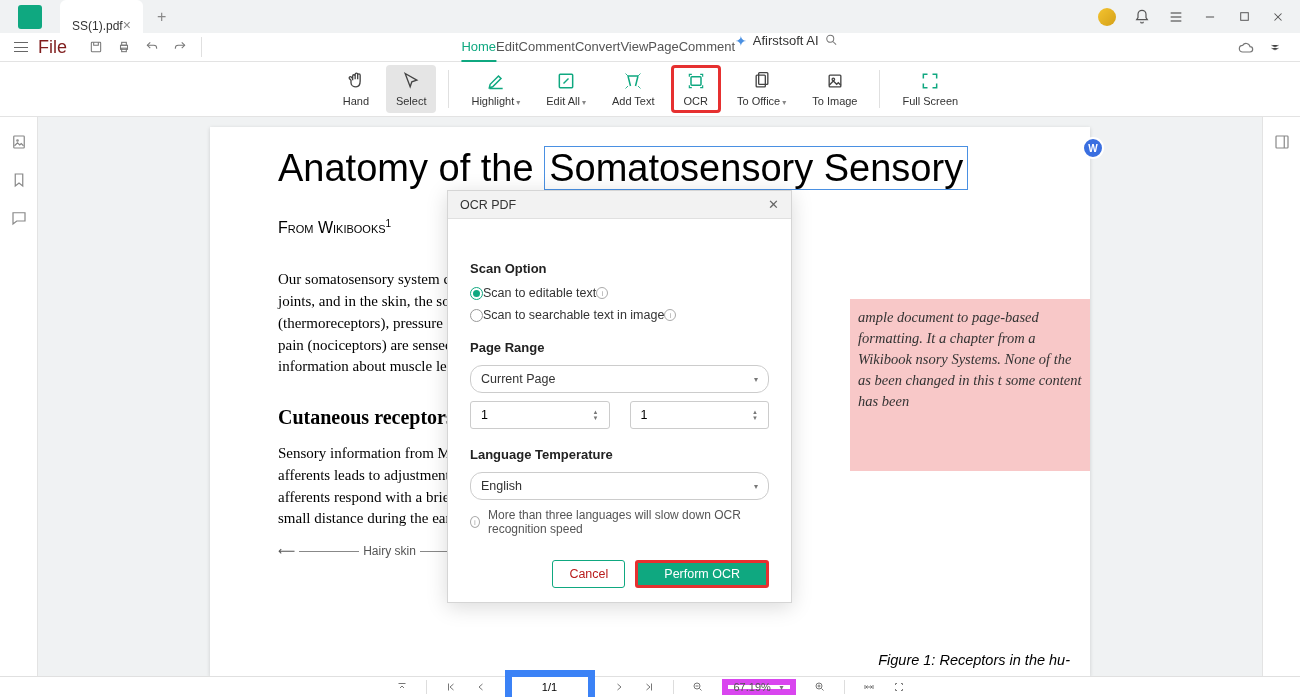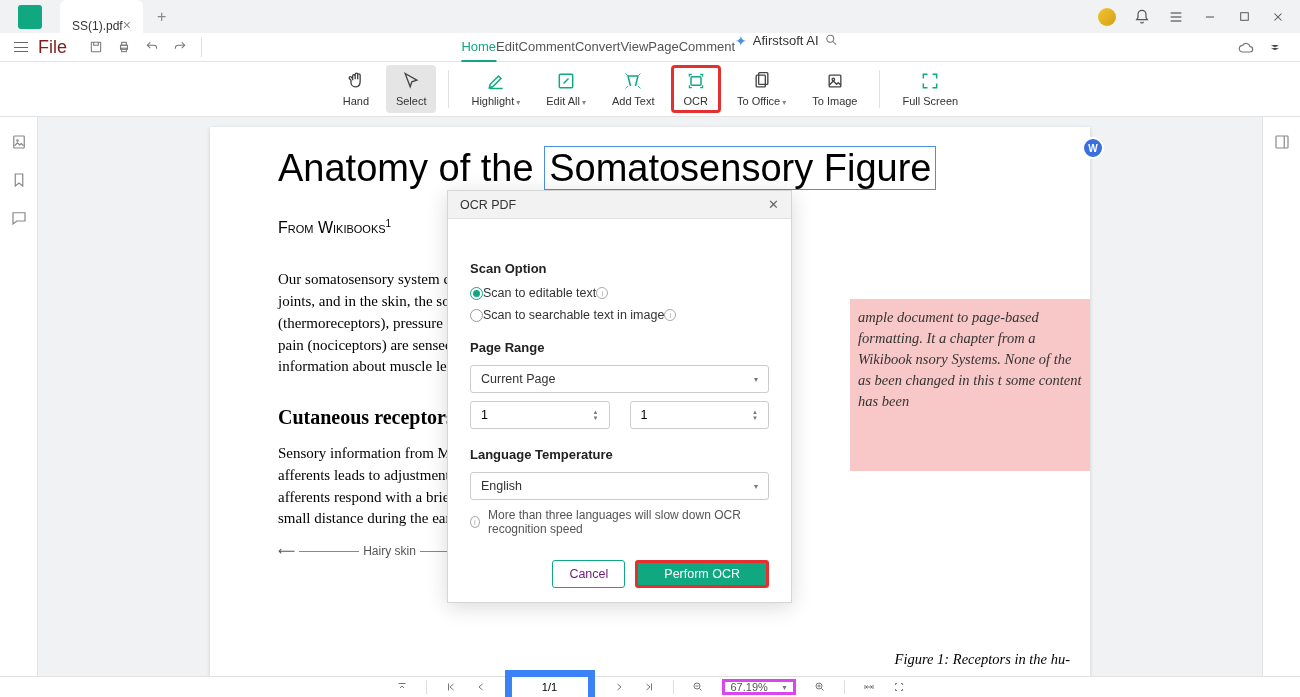--- a/index.html
+++ b/index.html
@@ -52,50 +52,50 @@
 .page { width: 880px; background: #fff; box-shadow: 0 1px 4px rgba(0,0,0,0.15); padding: 20px 68px; position: relative; }
 .doc-title { font-size: 38px; font-weight: 500; color: #000; margin-bottom: 28px; }
 .doc-title .boxed { border: 1px solid #4a90e2; padding: 0 4px; }
 .subtitle { font-family: Georgia, serif; font-size: 16px; font-variant: small-caps; margin-bottom: 32px; }
 .sup { font-size: 10px; vertical-align: super; }
 .body-text { font-family: Georgia, serif; font-size: 15px; line-height: 1.45; color: #000; width: 460px;}
 .h2 { font-family: Georgia, serif; font-size: 20px; font-weight: 700; margin-top: 28px; margin-bottom: 14px;}
 .sidebox { position: absolute; right: 0; top: 172px; width: 240px; height: 172px; background: #f8c8c8; padding: 8px; font-family: Georgia, serif; font-style: italic; font-size: 14.5px; line-height:1.45; color:#333; overflow:hidden;}
 .figcap { display:flex; gap:40px; font-family: Georgia,serif; font-size:12px; color:#555; margin-top:14px; align-items:center;}
 .figcap .arrow-seg{border-top:1px solid #888; height:1px; width:60px; position:relative;}
-.fig1 { position:absolute; right:20px; bottom:8px; font-family: Liberation Serif, serif; font-style:italic; font-size:14.5px;}
+.fig1 { position:absolute; right:20px; bottom:8px; font-family: Liberation Sans, sans-serif; font-style:italic; font-size:14.5px;}
 .word-badge { position:absolute; top:10px; right:-14px; width:22px;height:22px; background:#3a6fe0; border-radius:50%; border:2px solid #fff; display:flex;align-items:center;justify-content:center;color:#fff;font-size:10px;font-weight:bold;}
 
 
 .overlay { position: absolute; left: 447px; top: 190px; width: 345px; background: #fff; border: 1px solid #d5d5d5; box-shadow: 0 4px 20px rgba(0,0,0,0.15); z-index: 100; }
 .dlg-title { height: 28px; background: #f2f2f2; display: flex; align-items: center; padding: 0 12px; font-size: 12.5px; color: #333; justify-content: space-between; border-bottom:1px solid #e0e0e0;}
 .dlg-close { font-size: 13px; color: #666; cursor: pointer; }
 .dlg-body { padding: 18px 22px 14px; }
 .dlg-section { font-size: 13px; font-weight: 600; color: #222; margin-bottom: 10px; margin-top: 24px;}
 .radio-row { display: flex; align-items: center; gap: 0; font-size: 12.5px; color: #333; margin-bottom: 8px; cursor:pointer;}
 .radio { width: 13px; height: 13px; border: 1.5px solid #999; border-radius: 50%; display:flex;align-items:center;justify-content:center;}
 .radio.checked { border-color: #0fa880; }
 .radio.checked::after { content:''; width:7px; height:7px; background:#0fa880; border-radius:50%;}
 .info-ic { width:12px;height:12px; border:1px solid #aaa; border-radius:50%; font-size:8px; color:#aaa; display:flex;align-items:center;justify-content:center;}
-.select-box { width: 100%; height: 28px; border: 1px solid #ccc; border-radius: 3px; display: flex; align-items: center; padding: 0 10px; font-size: 12.5px; color: #333; justify-content: space-between; cursor:pointer; margin-bottom:8px;}
+.select-box { width: 100%; height: 28px; border: 1px solid #ccc; border-radius: 12px; display: flex; align-items: center; padding: 0 10px; font-size: 12.5px; color: #333; justify-content: space-between; cursor:pointer; margin-bottom:8px;}
 .sel-caret { font-size: 8px; color: #777; }
 .num-row { display: flex; gap: 20px; }
 .num-box { flex: 1; height: 28px; border: 1px solid #ccc; border-radius: 3px; display: flex; align-items: center; padding: 0 10px; font-size: 12.5px; justify-content: space-between;}
 .spinners { display:flex; flex-direction:column; font-size:6px; color:#777; line-height:1;}
 .hint { font-size: 12px; color: #555; display:flex; align-items:center; gap:8px; margin-top:6px;}
 .dlg-buttons { display: flex; justify-content: flex-end; gap: 10px; margin-top: 24px; }
 .btn { height: 28px; padding: 0 16px; border-radius: 3px; font-size: 12.5px; display: flex; align-items: center; cursor: pointer; }
-.btn-cancel { border: 1px solid #0fa880; color: #701a75; background: #fff; }
+.btn-cancel { border: 1px solid #0fa880; color: #b91c1c; background: #fff; }
 .btn-primary { background: #0fa880; color: #fff; border: 3px solid #e63030; padding: 0 26px; }
 
 
 .status { position: absolute; bottom: 0; left: 0; right: 0; height: 21px; background: #fff; border-top: 1px solid #e0e0e0; display: flex; align-items: center; justify-content: center; gap: 18px; font-size: 11px; color: #555;}
 .sb-ic { width:12px;height:12px; color:#777;}
 .pg-input { width:90px; text-align:center; border:7px solid #3b82f6; height:34px; font-size:11px;}
-.zoom-box { width:74px; border:3px solid #d946ef; height:16px; display:flex; align-items:center; justify-content:space-between; padding:0 6px; font-size:11px;}
+.zoom-box { width:74px; border:6px solid #d946ef; height:16px; display:flex; align-items:center; justify-content:space-between; padding:0 6px; font-size:11px;}
 .sb-sep { width:1px; height:14px; background:#ddd;}
 </style>
 </head>
 <body>
 
 <div class="title-bar">
   <div class="app-logo"></div>
   <div class="tab">
     <span>SS(1).pdf</span>
     <span class="tab-close">×</span>
@@ -287,21 +287,21 @@
           <path d="M7 4h10v16l-5-4-5 4V4z"></path>
         </svg></span>
     <span class="rail-ic"><svg viewBox="0 0 24 24" width="18" height="18" fill="none" stroke="currentColor" stroke-width="1.6">
           <path d="M4 5h16v11H9l-5 4V5z"></path>
         </svg></span>
   </div>
   <div class="pagewrap">
     <div class="page">
       <div class="word-badge">W</div>
       <div class="doc-title">
-        <span>Anatomy of the </span><span class="boxed">Somatosensory Figure</span>
+        <span>Anatomy of the </span><span class="boxed">Somatosensory Sensory</span>
       </div>
       <div class="subtitle"><span>From Wikibooks</span><span class="sup">1</span></div>
       <div class="body-text">Our somatosensory system consists of sensors in our muscles, tendons, and joints, and in the skin, the so called cutaneous receptors. Temperature (thermoreceptors), pressure and surface texture ( mechano rec eptors), and pain (nociceptors) are sensed. The receptors in muscles and joints provide information about muscle length, muscle tension, and joint angles.</div>
       <div class="sidebox">ample document to page-based formatting. It a chapter from a Wikibook nsory Systems. None of the as been changed in this t some content has been</div>
       <div class="h2">Cutaneous receptors</div>
       <div class="body-text">Sensory information from Meissner corpuscles and rapidly adapting afferents leads to adjustment of grip force when objects are lifted. These afferents respond with a brief burst of action potentials when objects move a small distance during the early stages of lifting. In response to</div>
       <div class="figcap">
         <span style="display:flex;align-items:center;gap:4px;">
             <span>⟵</span>
             <span class="arrow-seg"></span>

